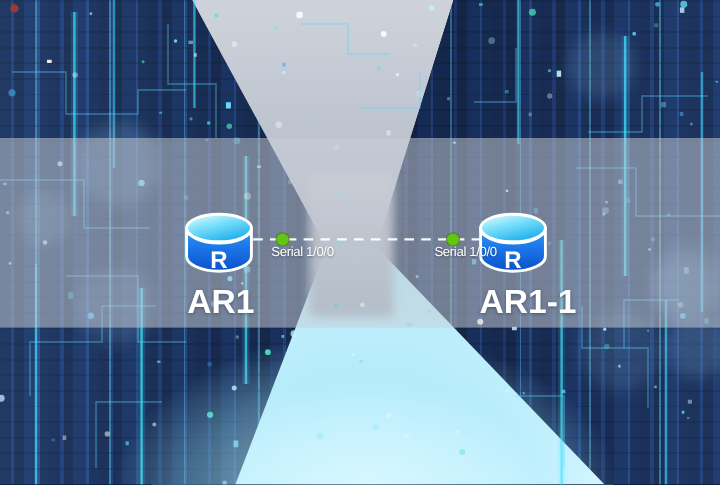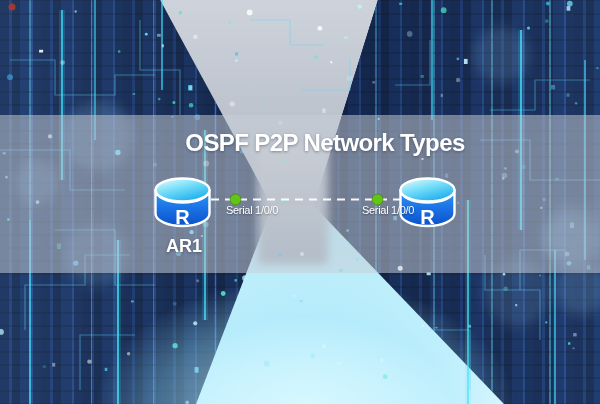--- a/index.html
+++ b/index.html
@@ -62,21 +62,21 @@
   }
   .diagram-svg{position:absolute;inset:0;width:600px;height:404px;}
   
   .page-title{
     position:absolute;left:325px;top:129px;transform:translateX(-50%);
     font-size:24px;font-weight:bold;letter-spacing:-0.6px;color:#fff;
     white-space:nowrap;text-shadow:0 1px 3px rgba(20,30,50,.4);
   }
   .router-label{
     position:absolute;top:236px;transform:translateX(-50%);
-    font-size:18px;font-weight:bold;color:#fff;white-space:nowrap;
+    font-size:28px;font-weight:bold;color:#fff;white-space:nowrap;
     text-shadow:0 1px 3px rgba(20,30,50,.45);
   }
   .router-label.left{left:184px;}
   .router-label.right{left:440px;}
   .iface-label{
     position:absolute;top:204px;font-size:11px;letter-spacing:-0.3px;color:#fff;
     white-space:nowrap;text-shadow:0 1px 2px rgba(0,0,0,.4);margin-left:14px;
   }
   .iface-label.left{left:212px;}
   .iface-label.right{left:348px;}
@@ -307,17 +307,17 @@
       <text x="28.5" y="46.5" text-anchor="middle" fill="#fff" font-size="20" font-weight="bold" font-family="Liberation Sans, sans-serif">R</text>
     </g>
 
     <g transform="translate(399,177)">
       <path d="M1.5 13 V36.5 A27 12.5 0 0 0 55.5 36.5 V13 A27 12.5 0 0 1 1.5 13 Z" fill="url(#bodyG)" stroke="#fff" stroke-width="2.4" stroke-linejoin="round"></path>
       <ellipse cx="28.5" cy="13" rx="27" ry="11.5" fill="url(#capG)" stroke="#fff" stroke-width="2.4"></ellipse>
       <text x="28.5" y="46.5" text-anchor="middle" fill="#fff" font-size="20" font-weight="bold" font-family="Liberation Sans, sans-serif">R</text>
     </g>
   </svg>
 
-  <div class="page-title">OSPF P2P Network Types</div>
   <div class="router-label left">AR1</div>
+  <div class="router-label right">AR1-1</div>
   <div class="iface-label left">Serial 1/0/0</div>
   <div class="iface-label right">Serial 1/0/0</div>
 </div>
 
 </body></html>

